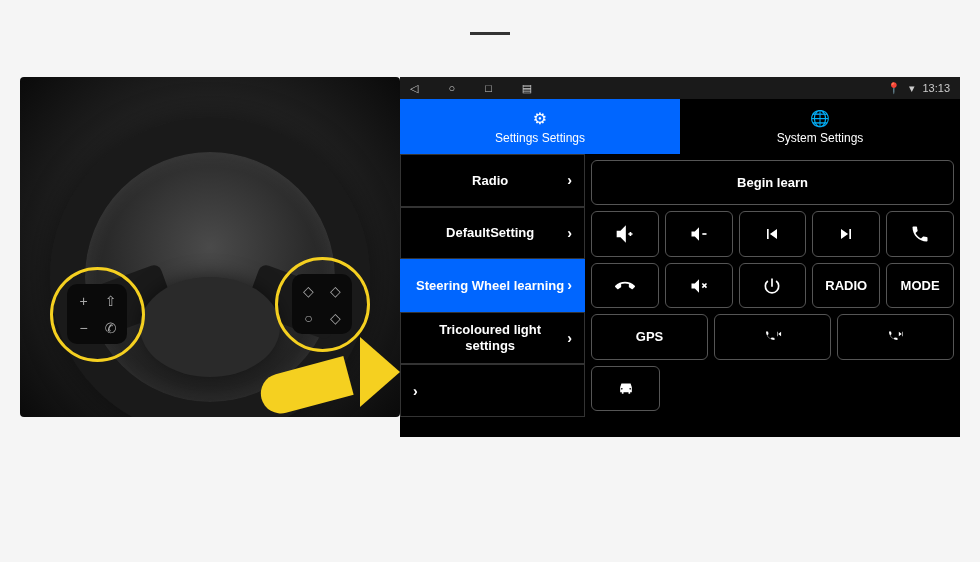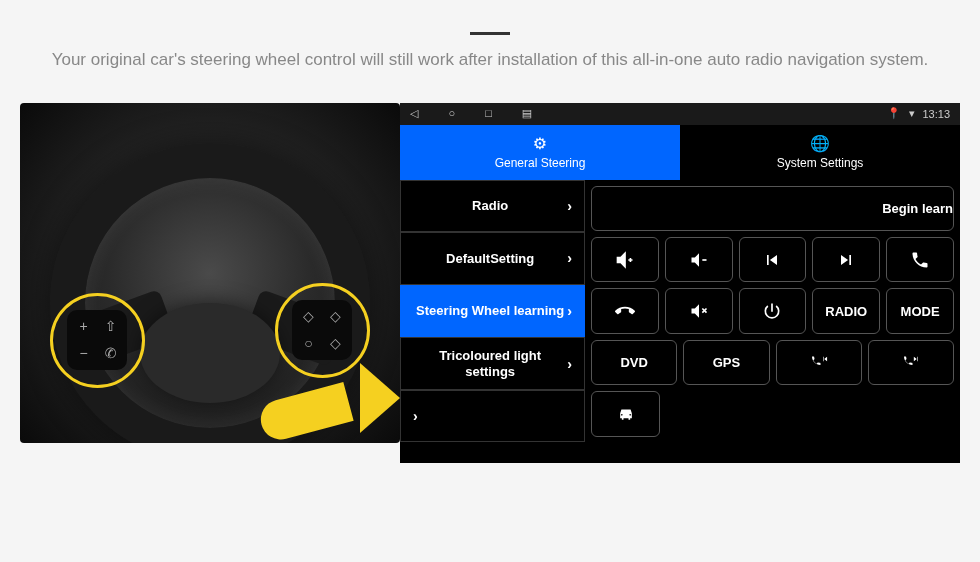--- a/index.html
+++ b/index.html
@@ -47,30 +47,29 @@
 
 .sidebar { width: 185px; display: flex; flex-direction: column; }
 .side-item { flex: 1; display: flex; align-items: center; justify-content: space-between; padding: 0 12px; color: #fff; font-size: 13px; border: 1px solid #333; cursor: pointer; text-align: center; }
 .side-item.active { background: #0066ff; border-color: #0066ff; }
 .side-item .lbl { flex: 1; text-align: center; line-height: 1.2; }
 .chev { font-size: 14px; color: #fff; }
 
 .grid-area { flex: 1; padding: 6px; display: flex; flex-direction: column; gap: 6px; }
 .grid-row { display: flex; gap: 6px; flex: 1; }
 .gbtn { flex: 1; border: 1px solid #555; border-radius: 6px; display: flex; align-items: center; justify-content: center; color: #fff; font-size: 13px; cursor: pointer; background: #000; min-width: 0; }
-.gbtn.wide { flex: 4.2; justify-content: flex-end; }
+.gbtn.wide { flex: 4.2; }
 .gbtn svg { width: 20px; height: 20px; fill: #fff; }
 .empty { flex: 1; }
 </style>
 </head>
 <body>
 
 <div class="header">
   <div class="divider"></div>
-  <div class="subtitle">Your original car's steering wheel control will still work after installation of this all-in-one auto radio navigation system.</div>
 </div>
 
 <div class="content">
 
   <div class="wheel-area">
     <div class="wheel-rim"></div>
     <div class="spoke-left"></div>
     <div class="spoke-right"></div>
     <div class="wheel-center"></div>
     <div class="ctrl-pad left">
@@ -105,21 +104,21 @@
       <div class="statusbar-right">
         <span>📍</span>
         <span>▾</span>
         <span>13:13</span>
       </div>
     </div>
 
     <div class="tabs">
       <div class="tab active">
         <span class="tab-icon">⚙</span>
-        <span>General Steering</span>
+        <span>Settings Settings</span>
       </div>
       <div class="tab inactive">
         <span class="tab-icon">🌐</span>
         <span>System Settings</span>
       </div>
     </div>
 
     <div class="main-area">
 
       <div class="sidebar">
@@ -198,23 +197,20 @@
           </div>
           <div class="gbtn">
             <span>RADIO</span>
           </div>
           <div class="gbtn">
             <span>MODE</span>
           </div>
         </div>
         <div class="grid-row">
           <div class="gbtn">
-            <span>DVD</span>
-          </div>
-          <div class="gbtn">
             <span>GPS</span>
           </div>
           <div class="gbtn">
             <svg viewBox="0 0 24 24">
                 <path d="M4 3c0 9.4 7.6 17 17 17v-3.5c0-.6-.4-1-1-1-1.2 0-2.5-.2-3.6-.6-.3-.1-.7 0-1 .2l-2.2 2.2c-2.8-1.4-5.2-3.8-6.6-6.6l2.2-2.2c.3-.3.4-.7.2-1-.4-1.1-.6-2.4-.6-3.6 0-.6-.4-1-1-1H4z" transform="scale(0.6) translate(2,6)"></path>
                 <path d="M14 6h1v8h-1zm2 4l5 4V6z" transform="scale(0.7) translate(10,2)"></path>
               </svg>
           </div>
           <div class="gbtn">
             <svg viewBox="0 0 24 24">

